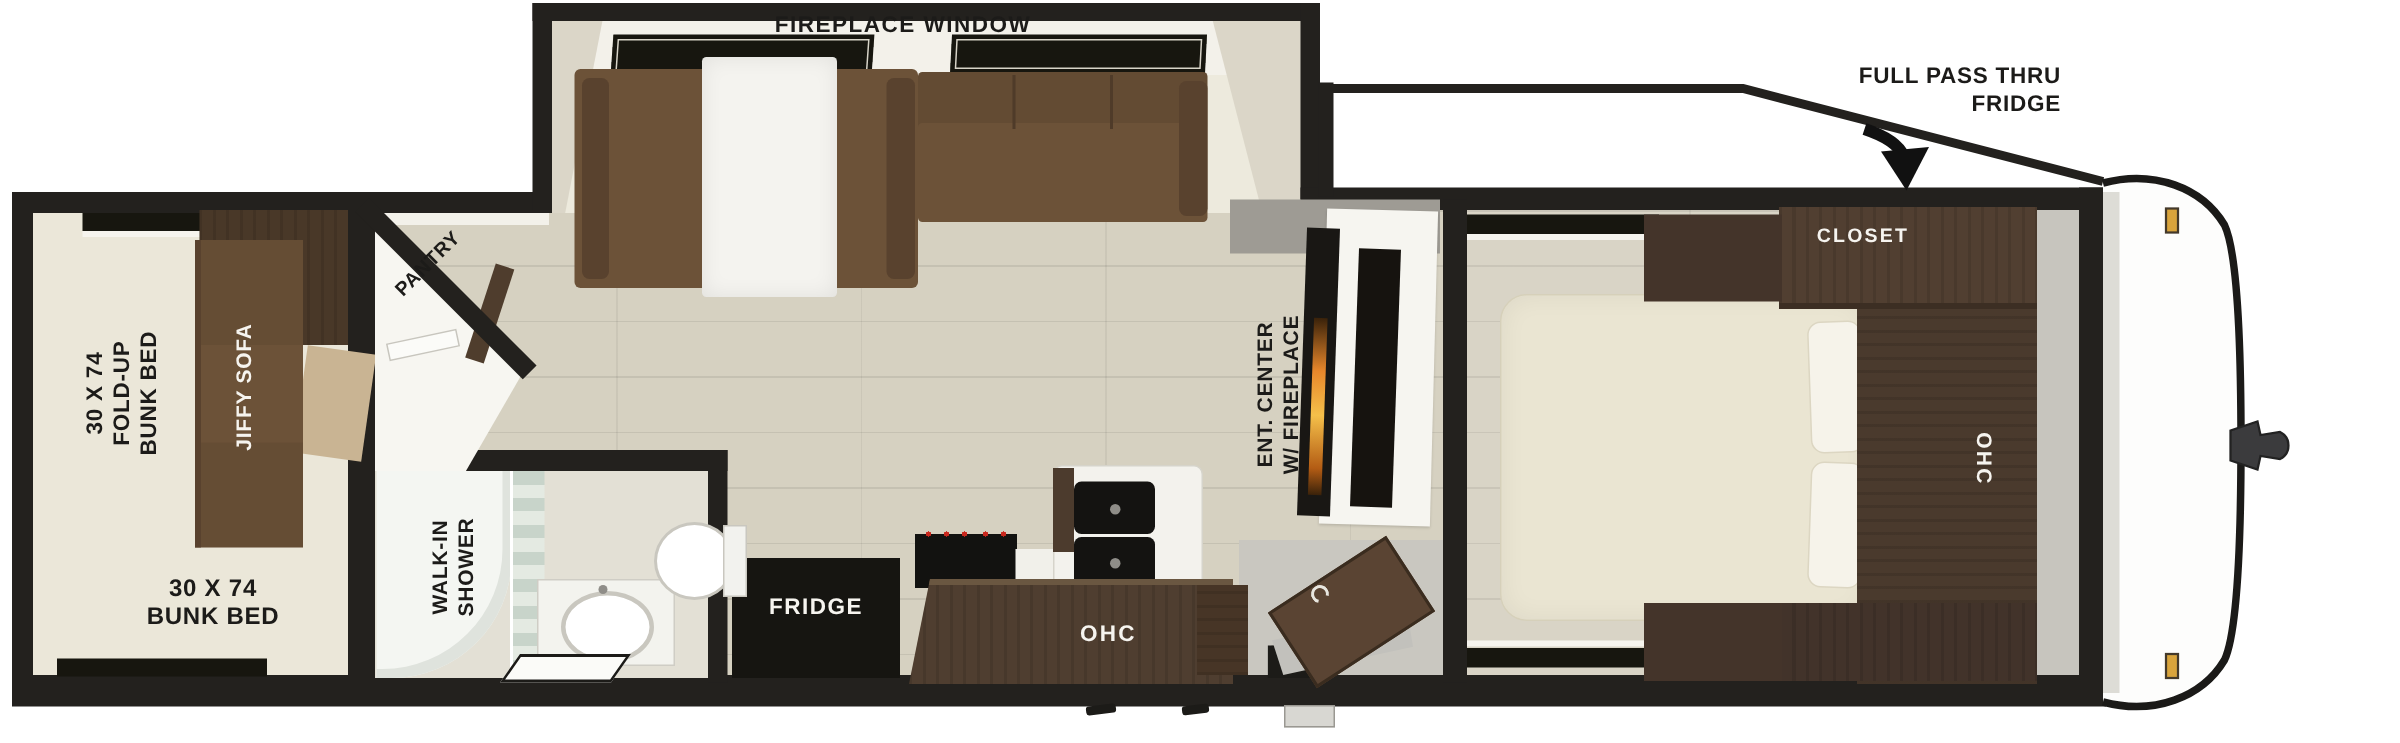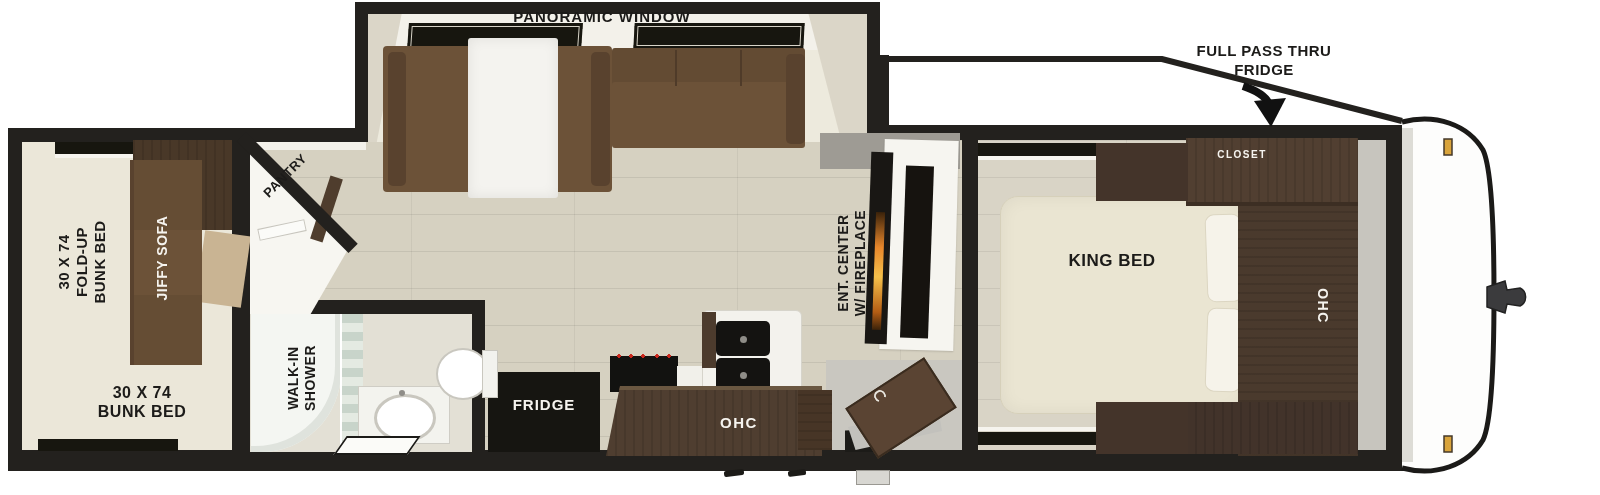--- a/index.html
+++ b/index.html
@@ -95,21 +95,21 @@
 
   <div class="abs sofa" style="left:383px;top:46px;width:229px;height:146px;border-radius:4px;"></div>
   <div class="arm" style="left:388px;top:52px;width:18px;height:134px;"></div>
   <div class="arm" style="left:591px;top:52px;width:19px;height:134px;"></div>
   <div class="abs" style="left:468px;top:38px;width:90px;height:160px;background:#f4f3ef;border-radius:3px;box-shadow:inset 0 0 14px rgba(0,0,0,0.08);"></div>
 
   <div class="abs sofa" style="left:612px;top:48px;width:193px;height:100px;border-radius:3px;box-shadow:inset 0 34px 0 rgba(0,0,0,0.08);"></div>
   <div class="abs" style="left:675px;top:50px;width:2px;height:36px;background:#4f3b29;"></div>
   <div class="abs" style="left:740px;top:50px;width:2px;height:36px;background:#4f3b29;"></div>
   <div class="arm" style="left:786px;top:54px;width:19px;height:90px;"></div>
-  <div class="txt" style="left:472px;top:8px;width:260px;font-size:15px;letter-spacing:1px;">PANORAMIC WINDOW</div>
+  <div class="txt" style="left:472px;top:8px;width:260px;font-size:15px;letter-spacing:1px;">FIREPLACE WINDOW</div>
 
   <div class="abs" style="left:488px;top:372px;width:112px;height:80px;background:#161511;"></div>
   <div class="txt txtw" style="left:494px;top:396px;width:100px;font-size:15px;letter-spacing:1px;">FRIDGE</div>
   <div class="abs" style="left:610px;top:356px;width:68px;height:36px;background:#121210;"></div>
   <div class="abs" style="left:614px;top:353px;width:60px;height:6px;
        background:radial-gradient(circle 3px at 5px 3px,#c9271d 55%,transparent 60%),
                   radial-gradient(circle 3px at 17px 3px,#c9271d 55%,transparent 60%),
                   radial-gradient(circle 3px at 29px 3px,#c9271d 55%,transparent 60%),
                   radial-gradient(circle 3px at 43px 3px,#c9271d 55%,transparent 60%),
                   radial-gradient(circle 3px at 55px 3px,#c9271d 55%,transparent 60%);"></div>
@@ -162,32 +162,31 @@
 
   <div class="abs" style="left:978px;top:143px;width:128px;height:13px;background:#17160f;"></div>
   <div class="abs" style="left:978px;top:156px;width:128px;height:4px;background:#f6f4ee;"></div>
   <div class="abs" style="left:978px;top:432px;width:132px;height:13px;background:#17160f;"></div>
   <div class="abs" style="left:978px;top:427px;width:132px;height:4px;background:#f6f4ee;"></div>
 
   <div class="abs" style="left:1000px;top:196px;width:244px;height:216px;background:#eae5d2;border:1px solid #d6d0ba;border-radius:18px;box-shadow:inset 0 0 18px rgba(0,0,0,0.06);"></div>
   <div class="abs" style="left:1206px;top:214px;width:34px;height:86px;background:#f6f3ea;border:1px solid #dcd6c2;border-radius:9px;transform:rotate(-2deg);"></div>
   <div class="abs" style="left:1206px;top:308px;width:34px;height:82px;background:#f6f3ea;border:1px solid #dcd6c2;border-radius:9px;transform:rotate(2deg);"></div>
   <div class="txt" style="left:1032px;top:250px;width:160px;font-size:17px;line-height:1.3;">
-    <div>KING BED</div>
   </div>
 
   <div class="abs woodgrainV" style="left:1238px;top:140px;width:120px;height:316px;background-color:#4a3a2d;"></div>
   <div class="abs woodgrain" style="left:1186px;top:138px;width:172px;height:68px;background-color:#513f31;box-shadow:inset 0 -4px 0 #3c2e23;"></div>
   <div class="abs woodgrain" style="left:1186px;top:402px;width:172px;height:52px;background-color:#42332a;"></div>
   <div class="abs" style="left:1096px;top:143px;width:92px;height:58px;background:#44342a;"></div>
   <div class="abs" style="left:1096px;top:402px;width:92px;height:52px;background:#44342a;"></div>
-  <div class="txt txtw" style="left:1182px;top:149px;width:120px;font-size:10px;letter-spacing:1.5px;">CLOSET</div>
+  <div class="txt txtw" style="left:1182px;top:149px;width:120px;font-size:13px;letter-spacing:1.5px;">CLOSET</div>
   <div class="txt txtw rot90" style="left:1282px;top:297px;width:80px;height:18px;font-size:14px;letter-spacing:1.5px;">OHC</div>
 
-  <div class="txt" style="left:1154px;top:42px;width:220px;font-size:15px;line-height:1.25;">
+  <div class="txt" style="left:1154px;top:42px;width:220px;font-size:15px;line-height:1.25;text-align:right;">
     <div>FULL PASS THRU</div>
     <div>FRIDGE</div>
   </div>
 
   <div class="abs" style="left:724px;top:470px;width:20px;height:6px;background:#1c1b18;transform:rotate(-7deg);border-radius:2px;"></div>
   <div class="abs" style="left:788px;top:470px;width:18px;height:6px;background:#1c1b18;transform:rotate(-7deg);border-radius:2px;"></div>
 
   <svg width="1600" height="495" viewBox="0 0 1600 495">
 
     <polyline points="884,59 1162,59 1402,121" fill="none" stroke="#23211e" stroke-width="6"></polyline>

